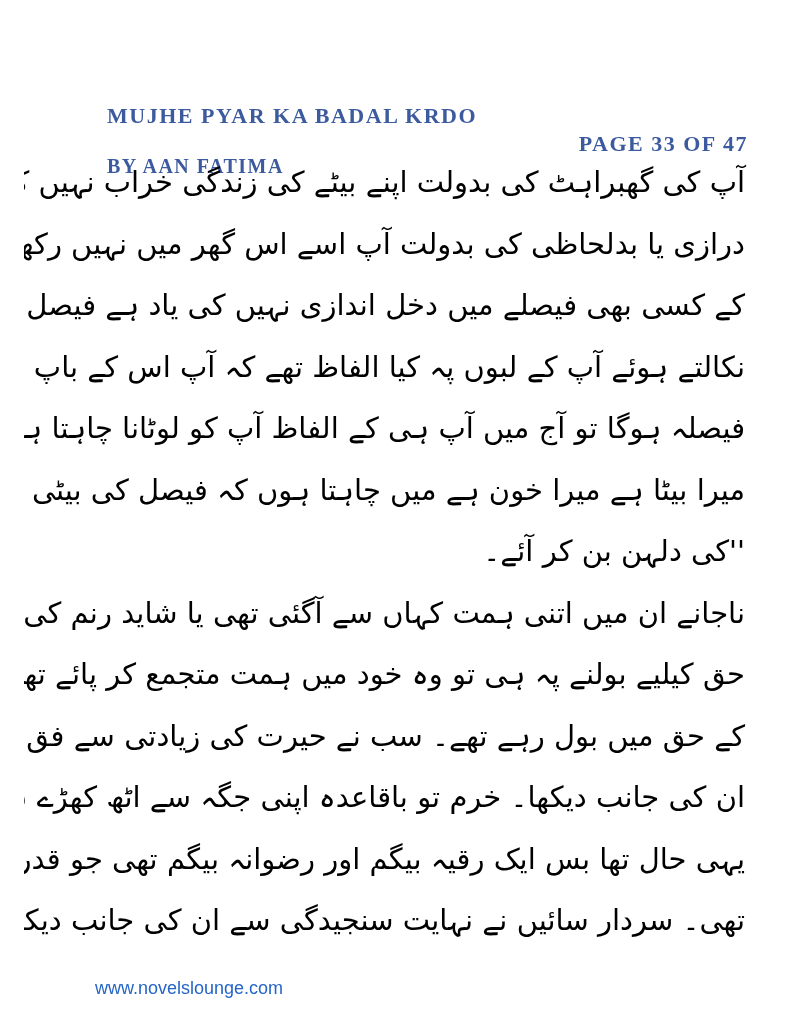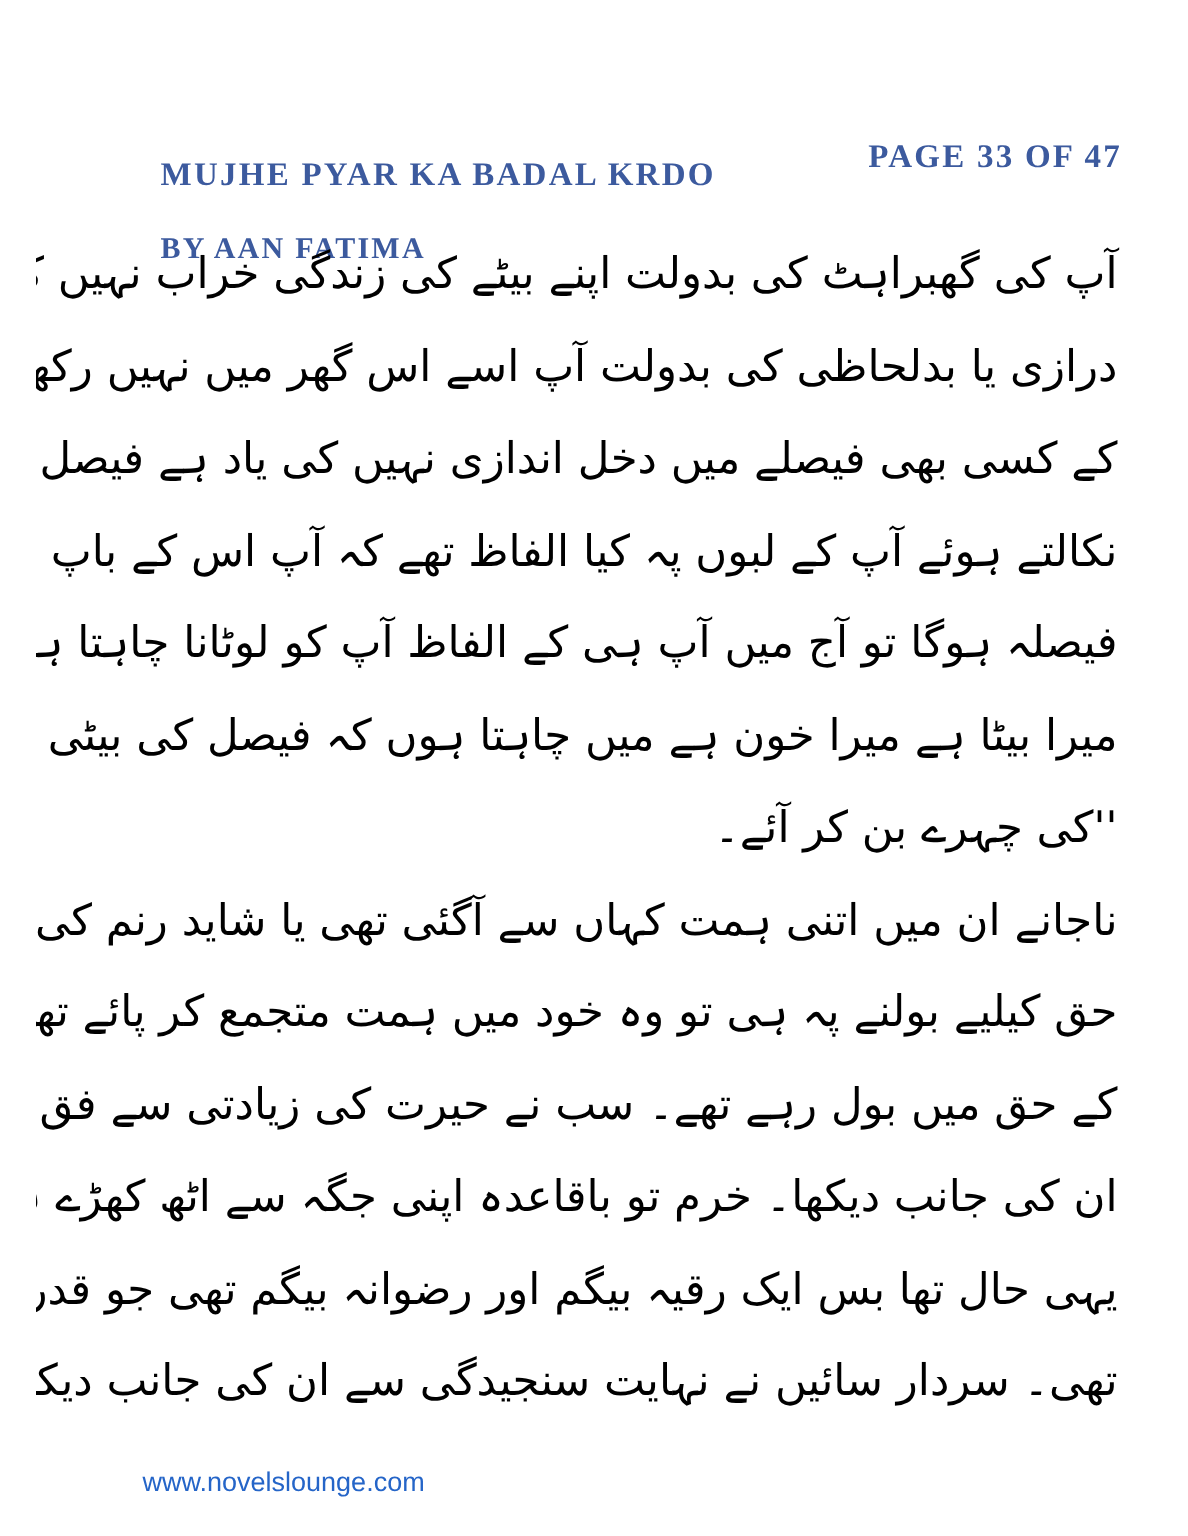--- a/index.html
+++ b/index.html
@@ -25,21 +25,21 @@
   .title-block { display: flex; flex-direction: column; }
   .doc-title, .doc-byline, .page-indicator, .rights-line {
     font-family: "Liberation Serif", serif;
     font-weight: bold;
     color: #3c5a9e;
     letter-spacing: 1.5px;
     text-transform: uppercase;
   }
   .doc-title   { font-size: 22px; line-height: 27px; }
   .doc-byline  { font-size: 20px; line-height: 27px; }
-  .page-indicator { font-size: 22px; line-height: 27px; }
+  .page-indicator { font-size: 22px; line-height: 27px; margin-top: 40px; }
   
   .body-text {
     position: absolute;
     left: 47px;
     right: 47px;
     top: 104px;
     direction: rtl;
     unicode-bidi: embed;
   }
   .urdu-line {
@@ -91,21 +91,21 @@
     <div class="page-indicator">PAGE 33 OF 47</div>
   </div>
 
   <div class="body-text" dir="rtl">
     <div class="urdu-line">آپ کی گھبراہٹ کی بدولت اپنے بیٹے کی زندگی خراب نہیں کرسکتا کہ رنم کی زبان</div>
     <div class="urdu-line">درازی یا بدلحاظی کی بدولت آپ اسے اس گھر میں نہیں رکھ سکتے۔ میں نے آپ</div>
     <div class="urdu-line">کے کسی بھی فیصلے میں دخل اندازی نہیں کی یاد ہے فیصل کو گھر سے باہر</div>
     <div class="urdu-line">نکالتے ہوئے آپ کے لبوں پہ کیا الفاظ تھے کہ آپ اس کے باپ ہیں یہ میرا</div>
     <div class="urdu-line">فیصلہ ہوگا تو آج میں آپ ہی کے الفاظ آپ کو لوٹانا چاہتا ہوں کہ آج فیصل کی جگہ</div>
     <div class="urdu-line">میرا بیٹا ہے میرا خون ہے میں چاہتا ہوں کہ فیصل کی بیٹی ہی اس گھر میں برشام</div>
-    <div class="urdu-line short">''کی چہرے بن کر آئے۔</div>
+    <div class="urdu-line short">''کی دلہن بن کر آئے۔</div>
     <div class="urdu-line">ناجانے ان میں اتنی ہمت کہاں سے آگئی تھی یا شاید رنم کی بدولت کیونکہ اس کے</div>
     <div class="urdu-line">حق کیلیے بولنے پہ ہی تو وہ خود میں ہمت متجمع کر پائے تھے اسی لیے آج اپنے بیٹے</div>
     <div class="urdu-line">کے حق میں بول رہے تھے۔ سب نے حیرت کی زیادتی سے فق چہرے سمیت</div>
     <div class="urdu-line">ان کی جانب دیکھا۔ خرم تو باقاعدہ اپنی جگہ سے اٹھ کھڑے ہوئے باقی سب کا بھی</div>
     <div class="urdu-line">یہی حال تھا بس ایک رقیہ بیگم اور رضوانہ بیگم تھی جو قدرے سکون میں</div>
     <div class="urdu-line">تھی۔ سردار سائیں نے نہایت سنجیدگی سے ان کی جانب دیکھا تھا جن کی زبان کبھی</div>
   </div>
 
   <div class="footer">
     <a class="site-link">www.novelslounge.com</a>

